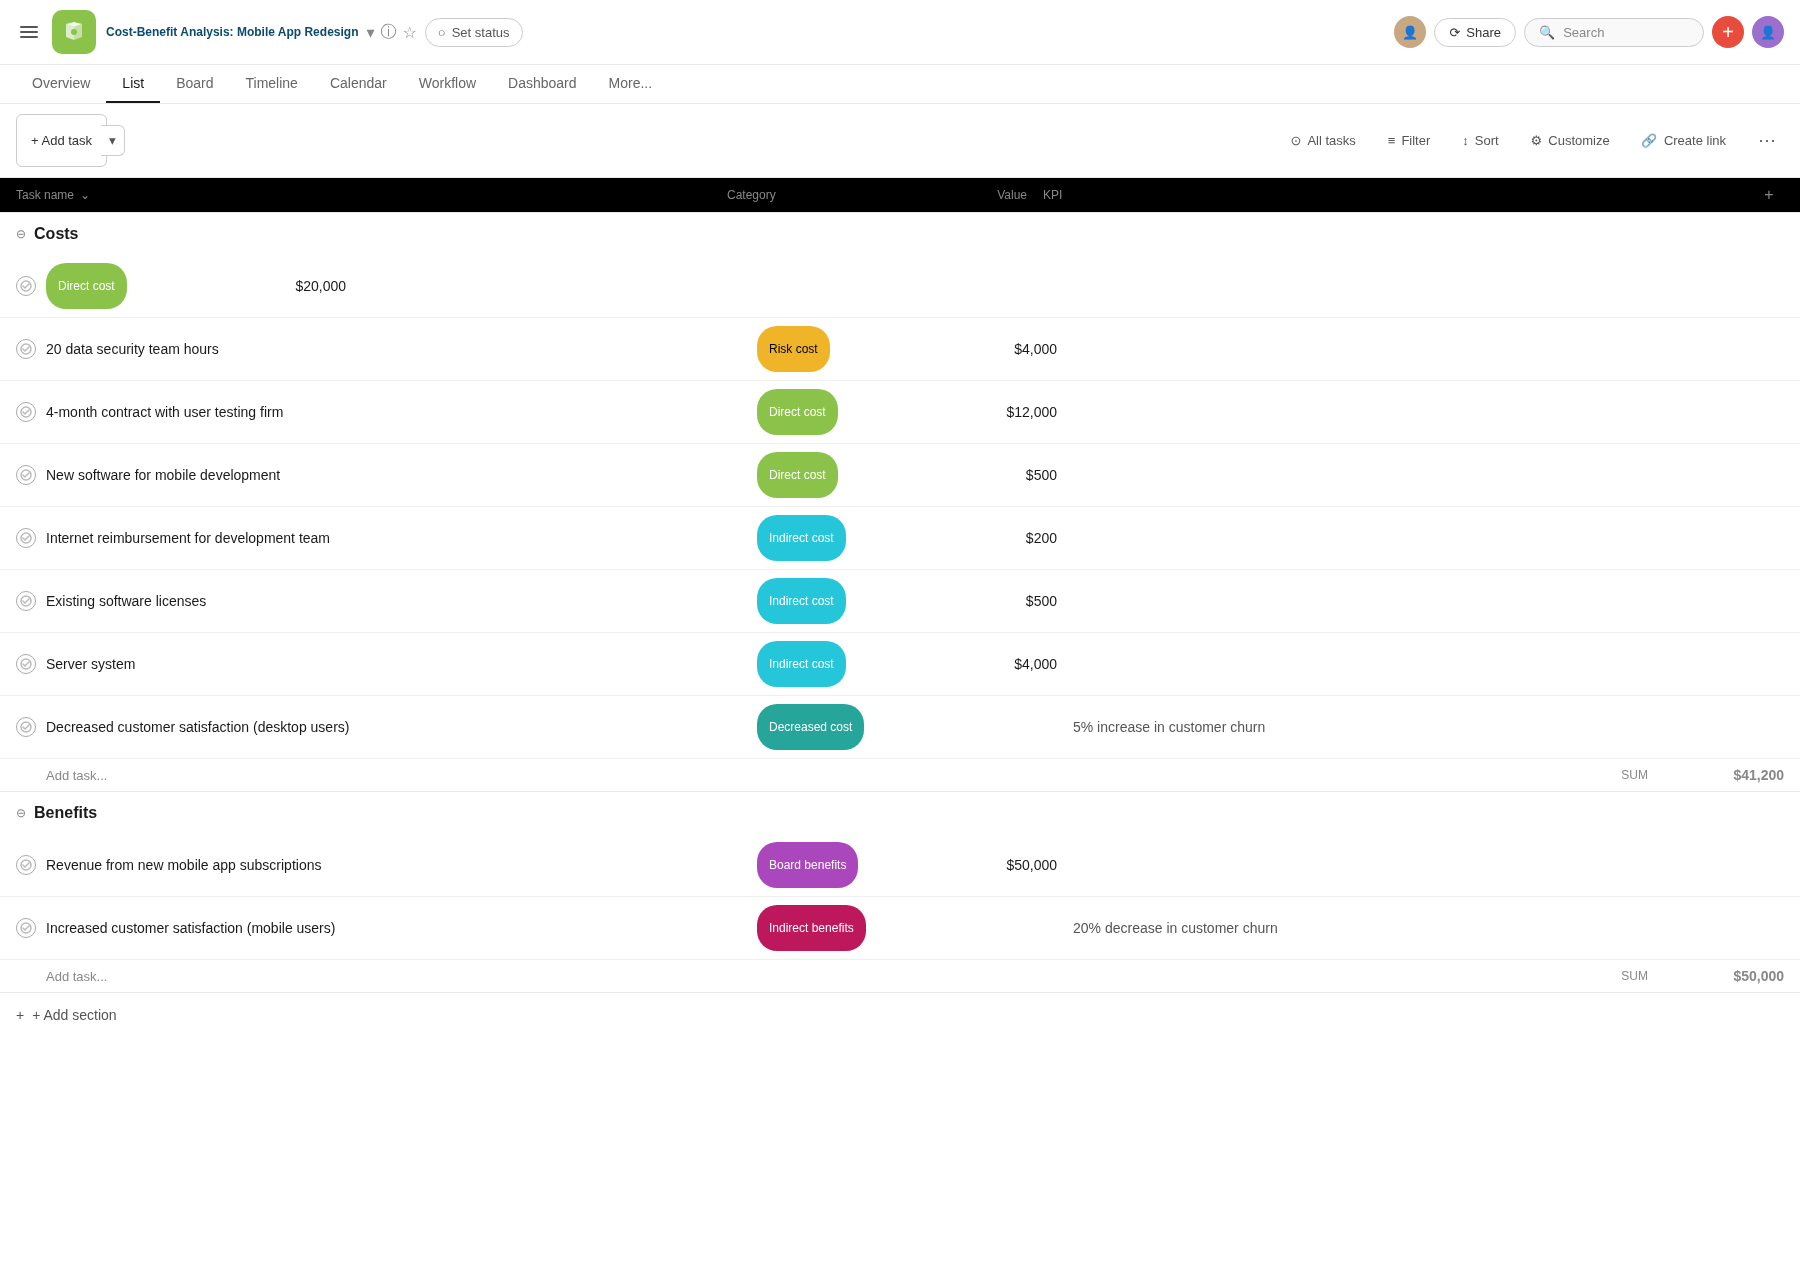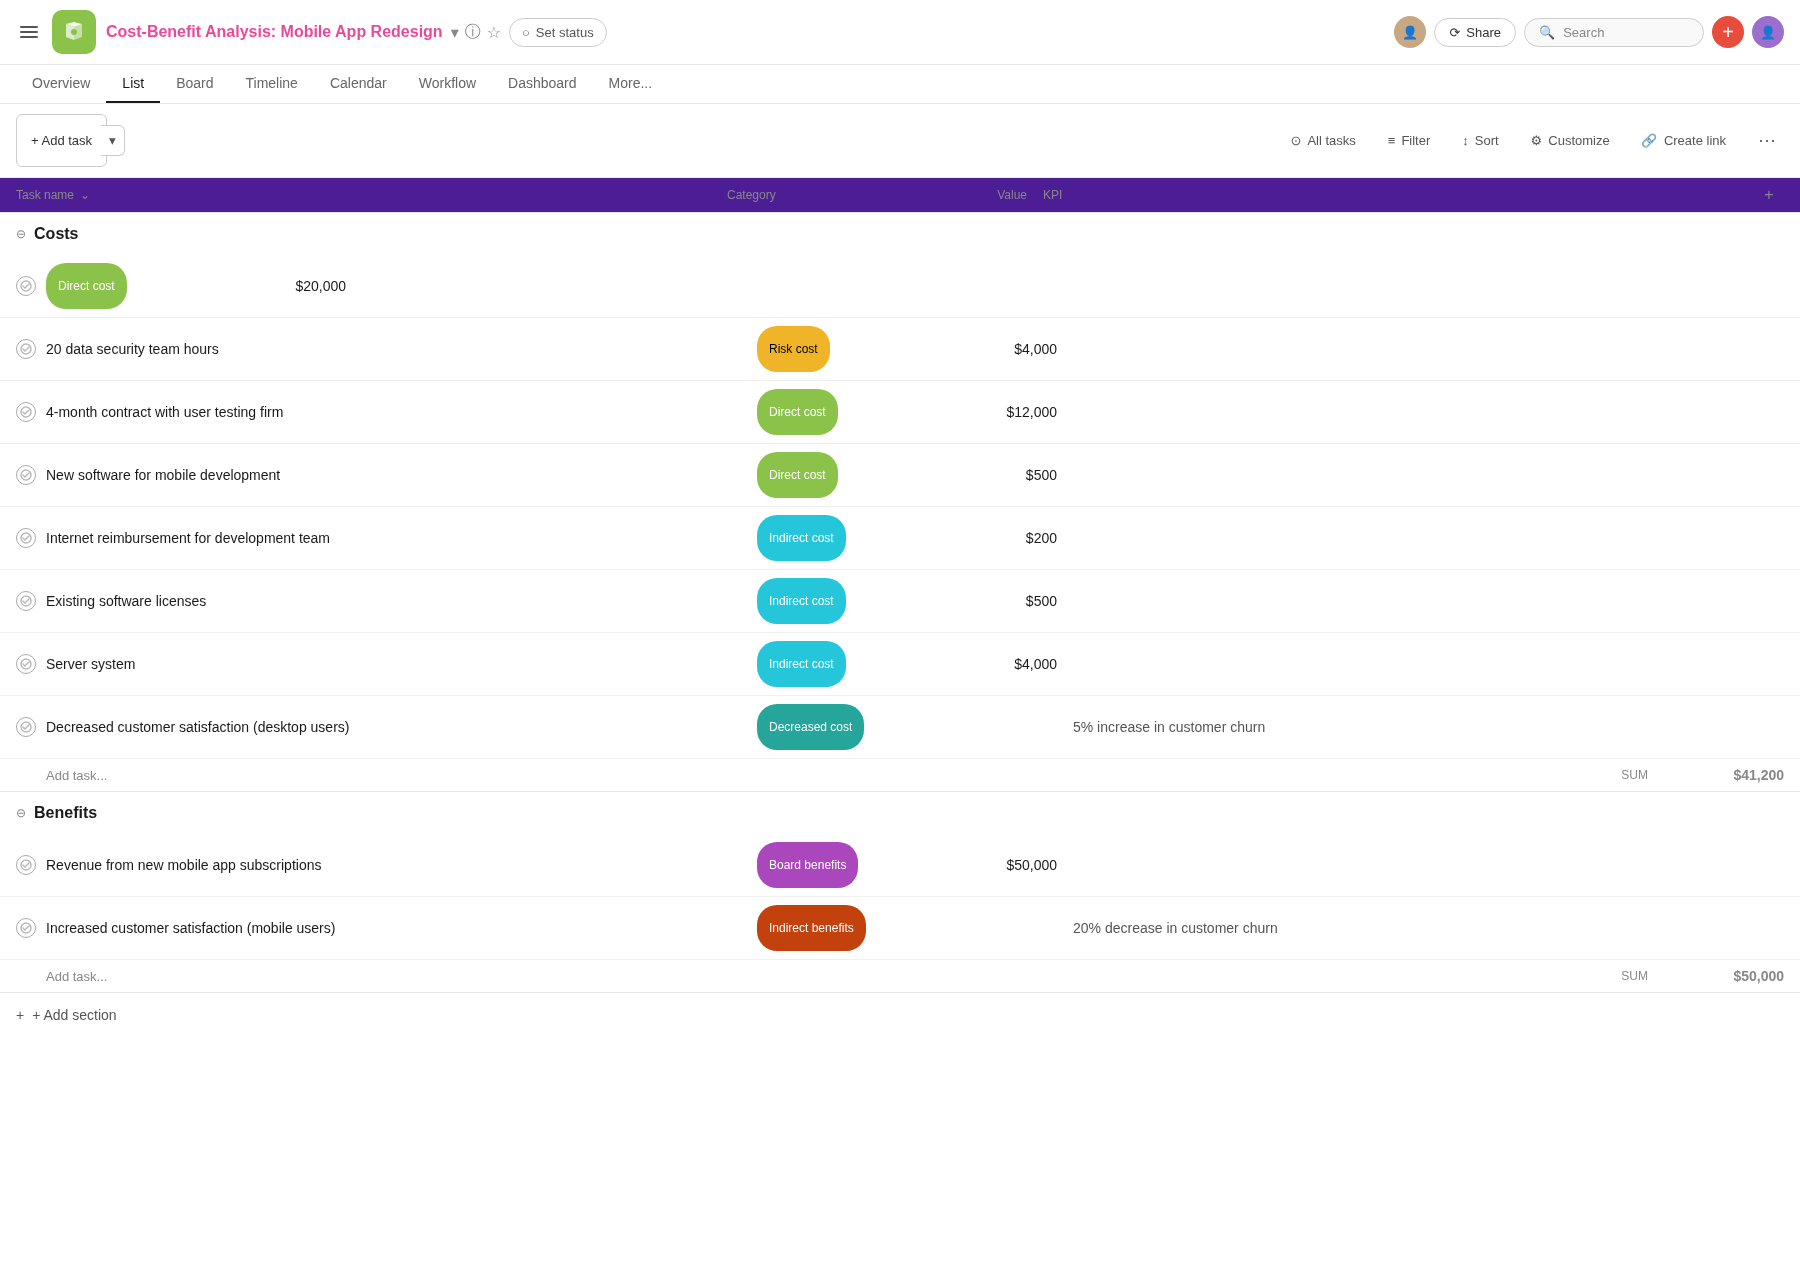--- a/index.html
+++ b/index.html
@@ -4,21 +4,21 @@
   <style>
     * { box-sizing: border-box; margin: 0; padding: 0; }
     body { font-family: -apple-system, BlinkMacSystemFont, 'Segoe UI', sans-serif; background: #fff; color: #1a1a1a; font-size: 14px; }
 
     
     .top-bar { display: flex; align-items: center; padding: 10px 16px; border-bottom: 1px solid #e8e8e8; gap: 10px; }
     .hamburger { display: flex; flex-direction: column; gap: 3px; cursor: pointer; padding: 4px; }
     .hamburger span { width: 18px; height: 2px; background: #555; border-radius: 1px; display: block; }
     .app-icon { width: 44px; height: 44px; background: #8bc34a; border-radius: 10px; display: flex; align-items: center; justify-content: center; flex-shrink: 0; }
     .app-icon svg { width: 26px; height: 26px; }
-    .project-title { font-size: 16px; font-weight: 600; color: #ec4899; }
+    .project-title { font-size: 12px; font-weight: 600; color: #0c4a6e; }
     .title-area { display: flex; align-items: center; gap: 8px; flex: 1; }
     .title-icons { display: flex; align-items: center; gap: 6px; }
     .title-icons span { color: #888; cursor: pointer; font-size: 16px; }
     .set-status-btn { display: flex; align-items: center; gap: 6px; padding: 6px 12px; border: 1px solid #ccc; border-radius: 20px; color: #555; cursor: pointer; font-size: 13px; background: #fff; }
     .top-right { display: flex; align-items: center; gap: 8px; }
     .avatar { width: 32px; height: 32px; border-radius: 50%; background: #c8a882; overflow: hidden; display: flex; align-items: center; justify-content: center; font-size: 13px; color: #fff; }
     .avatar.purple { background: #9c6fce; }
     .share-btn { display: flex; align-items: center; gap: 6px; padding: 6px 14px; border: 1px solid #ccc; border-radius: 20px; color: #333; cursor: pointer; font-size: 13px; background: #fff; }
     .search-box { display: flex; align-items: center; gap: 8px; padding: 6px 14px; border: 1px solid #ccc; border-radius: 20px; color: #888; background: #f9f9f9; width: 180px; font-size: 13px; cursor: text; }
     .add-btn { width: 32px; height: 32px; border-radius: 50%; background: #e74c3c; display: flex; align-items: center; justify-content: center; color: #fff; font-size: 20px; cursor: pointer; flex-shrink: 0; }
@@ -30,21 +30,21 @@
 
     
     .toolbar { display: flex; align-items: center; padding: 10px 16px; gap: 12px; border-bottom: 1px solid #e8e8e8; }
     .add-task-btn { display: flex; align-items: center; gap: 6px; padding: 18px 14px; border: 1px solid #ccc; border-radius: 6px; color: #333; cursor: pointer; font-size: 13px; background: #fff; }
     .add-task-dropdown { padding: 7px 8px; border: 1px solid #ccc; border-left: none; border-radius: 0 6px 6px 0; cursor: pointer; background: #fff; color: #555; margin-left: -6px; }
     .toolbar-right { display: flex; align-items: center; gap: 16px; margin-left: auto; }
     .toolbar-btn { display: flex; align-items: center; gap: 6px; color: #555; cursor: pointer; font-size: 13px; padding: 5px 8px; border-radius: 5px; }
     .more-btn { color: #555; cursor: pointer; font-size: 18px; padding: 5px 8px; }
 
     
-    .table-header { display: flex; align-items: center; padding: 8px 16px; border-bottom: 1px solid #e8e8e8; background: #4c1d95; font-size: 12px; color: #888; font-weight: 500; }
+    .table-header { display: flex; align-items: center; padding: 8px 16px; border-bottom: 1px solid #e8e8e8; background: #000000; font-size: 12px; color: #888; font-weight: 500; }
     .col-task { flex: 1; display: flex; align-items: center; gap: 6px; }
     .col-category { width: 180px; flex-shrink: 0; }
     .col-value { width: 120px; flex-shrink: 0; text-align: right; }
     .col-kpi { flex: 1; padding-left: 16px; }
     .col-add { width: 30px; flex-shrink: 0; text-align: center; cursor: pointer; color: #888; font-size: 16px; }
 
     
     .section-header { display: flex; align-items: center; gap: 8px; padding: 12px 16px; cursor: pointer; }
     .section-title { font-size: 16px; font-weight: 600; color: #1a1a1a; }
     .collapse-btn { color: #888; font-size: 12px; }
@@ -53,21 +53,21 @@
     .task-row { display: flex; align-items: center; padding: 8px 16px; border-bottom: 1px solid #f0f0f0; min-height: 44px; }
     .task-check { width: 20px; height: 20px; border: 1.5px solid #bbb; border-radius: 50%; display: flex; align-items: center; justify-content: center; flex-shrink: 0; cursor: pointer; margin-right: 10px; }
     .task-check.checked { border-color: #aaa; color: #aaa; }
     .task-name { flex: 1; font-size: 14px; color: #1a1a1a; }
     .category-badge { display: inline-flex; align-items: center; padding: 16px 12px; border-radius: 20px; font-size: 12px; font-weight: 500; color: #fff; white-space: nowrap; }
     .badge-direct-cost { background: #8bc34a; }
     .badge-risk-cost { background: #f0b429; color: #000000; }
     .badge-indirect-cost { background: #26c6da; }
     .badge-intangible-cost { background: #26a69a; }
     .badge-direct-benefits { background: #ab47bc; }
-    .badge-indirect-benefits { background: #c2410c; }
+    .badge-indirect-benefits { background: #be185d; }
     .col-value-cell { width: 120px; flex-shrink: 0; text-align: right; font-size: 14px; color: #1a1a1a; }
     .col-kpi-cell { flex: 1; padding-left: 16px; font-size: 14px; color: #555; }
     .col-category-cell { width: 180px; flex-shrink: 0; }
 
     
     .add-task-row { display: flex; align-items: center; padding: 8px 16px 8px 46px; color: #888; font-size: 13px; cursor: pointer; }
 
     
     .add-section { display: flex; align-items: center; gap: 8px; padding: 14px 16px; color: #555; font-size: 14px; cursor: pointer; }
 

